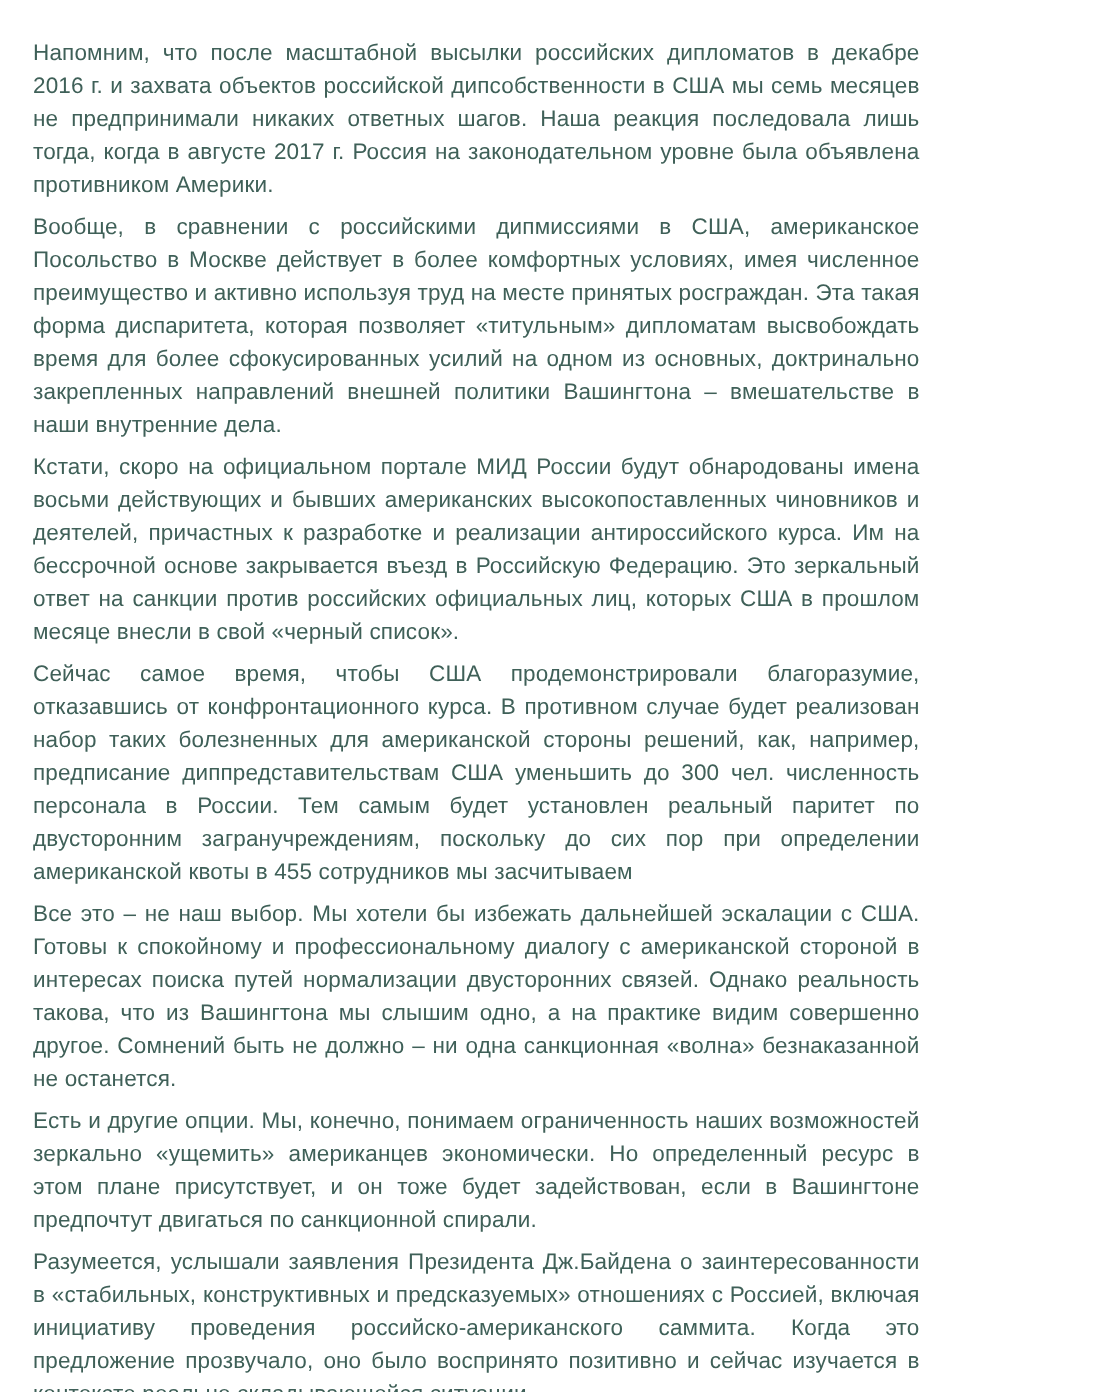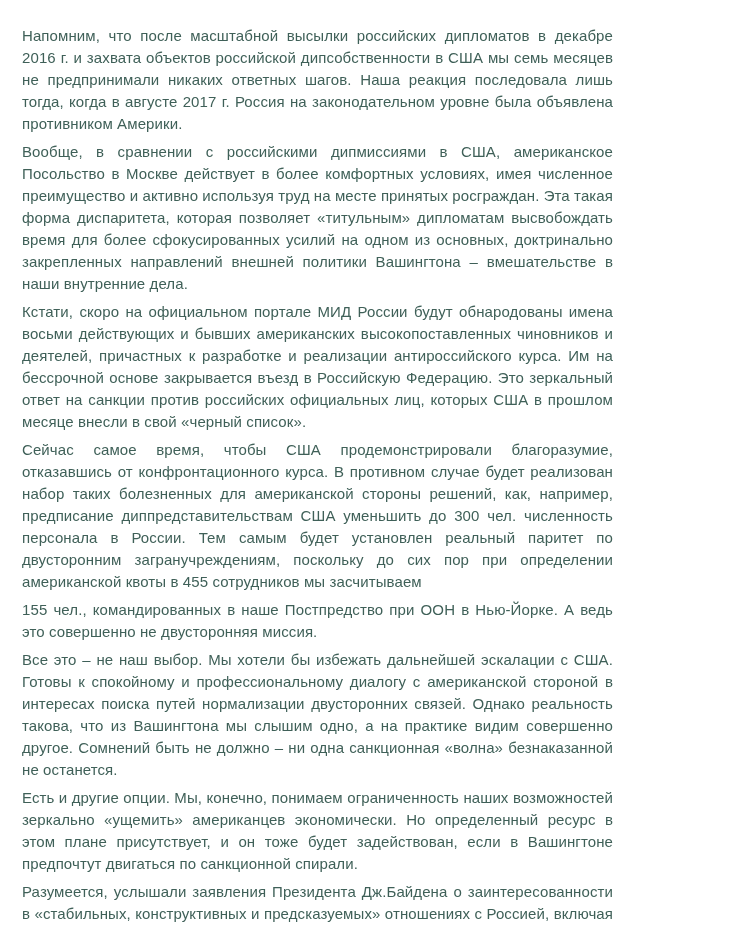--- a/index.html
+++ b/index.html
@@ -30,17 +30,16 @@
   }
 </style>
 </head>
 <body style="background: rgb(255, 255, 255);">
 
 <main class="article" style="color: rgb(63, 96, 88);">
   <p>Напомним, что после масштабной высылки российских дипломатов в декабре 2016 г. и захвата объектов российской дипсобственности в США мы семь месяцев не предпринимали никаких ответных шагов. Наша реакция последовала лишь тогда, когда в августе 2017 г. Россия на законодательном уровне была объявлена противником Америки.</p>
   <p>Вообще, в сравнении с российскими дипмиссиями в США, американское Посольство в Москве действует в более комфортных условиях, имея численное преимущество и активно используя труд на месте принятых росграждан. Эта такая форма диспаритета, которая позволяет «титульным» дипломатам высвобождать время для более сфокусированных усилий на одном из основных, доктринально закрепленных направлений внешней политики Вашингтона – вмешательстве в наши внутренние дела.</p>
   <p>Кстати, скоро на официальном портале МИД России будут обнародованы имена восьми действующих и бывших американских высокопоставленных чиновников и деятелей, причастных к разработке и реализации антироссийского курса. Им на бессрочной основе закрывается въезд в Российскую Федерацию. Это зеркальный ответ на санкции против российских официальных лиц, которых США в прошлом месяце внесли в свой «черный список».</p>
   <p>Сейчас самое время, чтобы США продемонстрировали благоразумие, отказавшись от конфронтационного курса. В противном случае будет реализован набор таких болезненных для американской стороны решений, как, например, предписание диппредставительствам США уменьшить до 300 чел. численность персонала в России. Тем самым будет установлен реальный паритет по двусторонним загранучреждениям, поскольку до сих пор при определении американской квоты в 455 сотрудников мы засчитываем</p>
-  <p>155 чел., командированных в наше Постпредство при ООН в Нью-Йорке. А ведь это совершенно не двусторонняя миссия.</p>
   <p>Все это – не наш выбор. Мы хотели бы избежать дальнейшей эскалации с США. Готовы к спокойному и профессиональному диалогу с американской стороной в интересах поиска путей нормализации двусторонних связей. Однако реальность такова, что из Вашингтона мы слышим одно, а на практике видим совершенно другое. Сомнений быть не должно – ни одна санкционная «волна» безнаказанной не останется.</p>
   <p>Есть и другие опции. Мы, конечно, понимаем ограниченность наших возможностей зеркально «ущемить» американцев экономически. Но определенный ресурс в этом плане присутствует, и он тоже будет задействован, если в Вашингтоне предпочтут двигаться по санкционной спирали.</p>
   <p>Разумеется, услышали заявления Президента Дж.Байдена о заинтересованности в «стабильных, конструктивных и предсказуемых» отношениях с Россией, включая инициативу проведения российско-американского саммита. Когда это предложение прозвучало, оно было воспринято позитивно и сейчас изучается в контексте реально складывающейся ситуации.</p>
 </main>
 
 </body></html>

